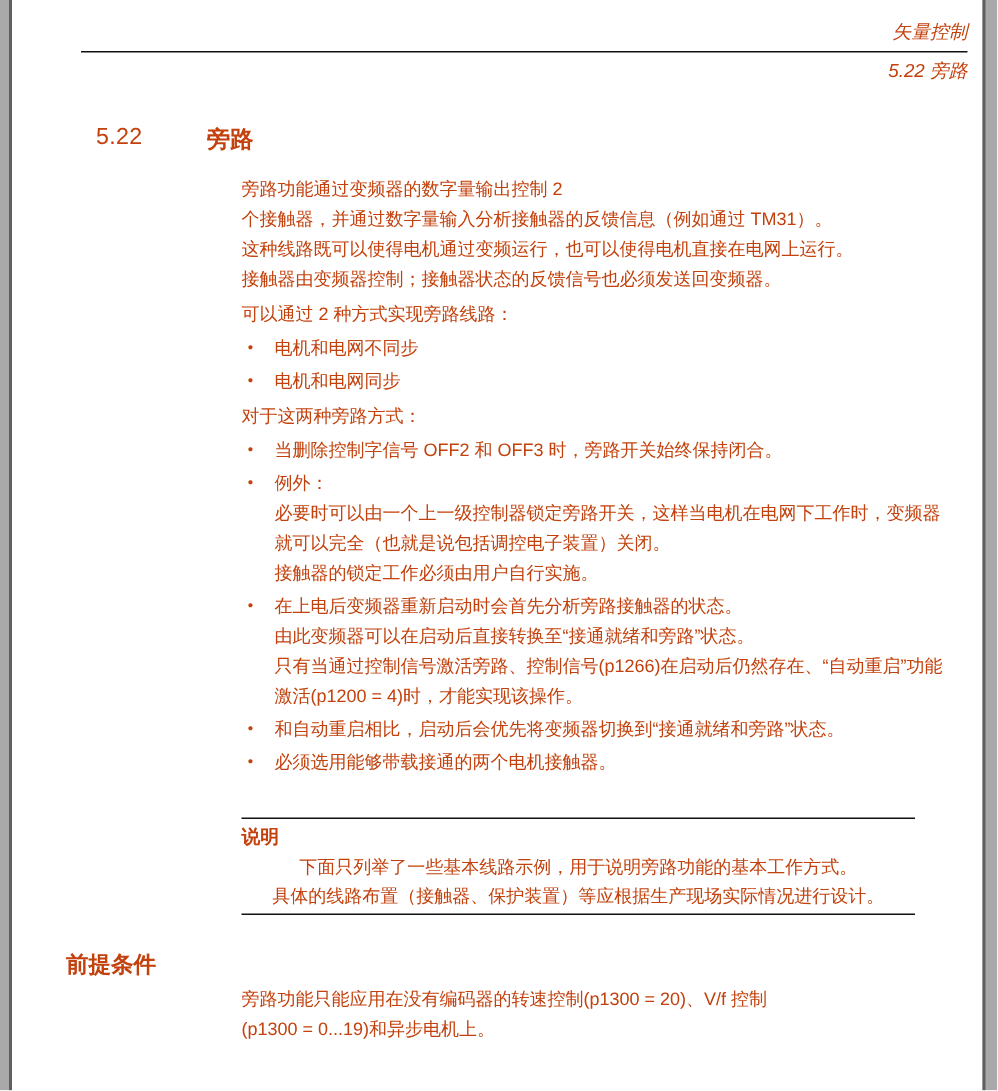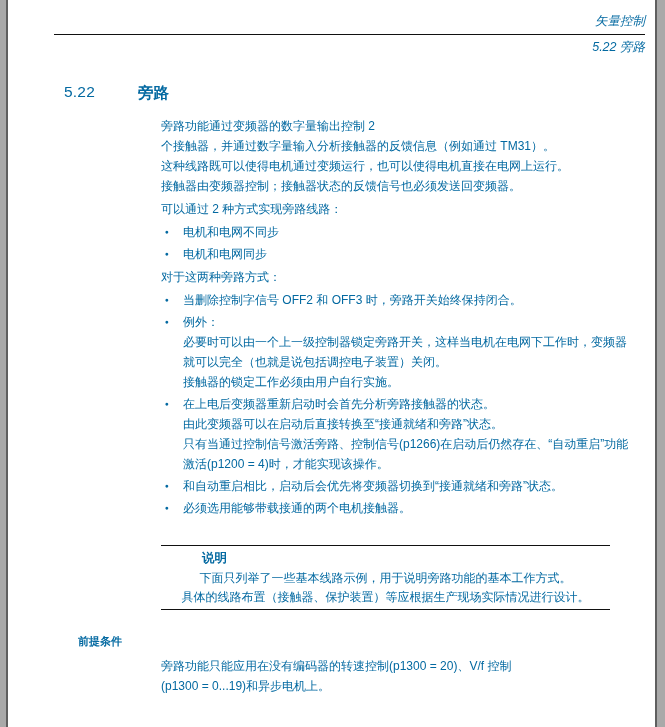--- a/index.html
+++ b/index.html
@@ -1,18 +1,18 @@
 <!DOCTYPE html>
 <html lang="zh"><head>
 <meta charset="utf-8">
 <style>
   html,body { margin:0; padding:0; background:#ffffff; }
   .screen {
     position:relative; width:665px; height:727px; overflow:hidden;
-    background:#ffffff; color:#0369a1;
+    background:#ffffff; color:#c2410c;
     font-family:"Liberation Sans","DejaVu Sans",sans-serif;
   }
   
   .edge { position:absolute; top:0; bottom:0; background:#a9a9a9; z-index:5; }
   .edge-left  { left:0;  width:6px; border-right:2px solid #5f5f5f; }
   .edge-right { right:0; width:8px; border-left:2px solid #5f5f5f; }
 
   
   .hdr-chapter {
     position:absolute; top:13px; right:20px;
@@ -52,27 +52,27 @@
     content:"●"; position:absolute; left:4px; top:0;
     font-size:6.5px; line-height:20px;
   }
 
   
   .note-box {
     position:absolute; left:161px; top:545px; width:449px;
     border-top:1.3px solid #111111; border-bottom:1.3px solid #111111;
     padding:5px 0 2px;
   }
-  .note-title { font-size:12.5px; font-weight:700; line-height:15px; margin-bottom:3px;margin-left:41px; }
+  .note-title { font-size:12.5px; font-weight:700; line-height:15px; margin-bottom:3px; }
   .note-text  { font-size:12px; line-height:19px; white-space:pre-line;text-align:center; }
 
   
   .prereq-title {
-    position:absolute; left:78px; top:634px;
-    font-size:11px; font-weight:700;
+    position:absolute; left:44px; top:634px;
+    font-size:15px; font-weight:700;
   }
   .prereq-text {
     position:absolute; left:161px; top:656px;
     font-size:12px; line-height:20px; white-space:pre-line;
   }
 </style>
 </head>
 <body>
 
 <div class="screen">

